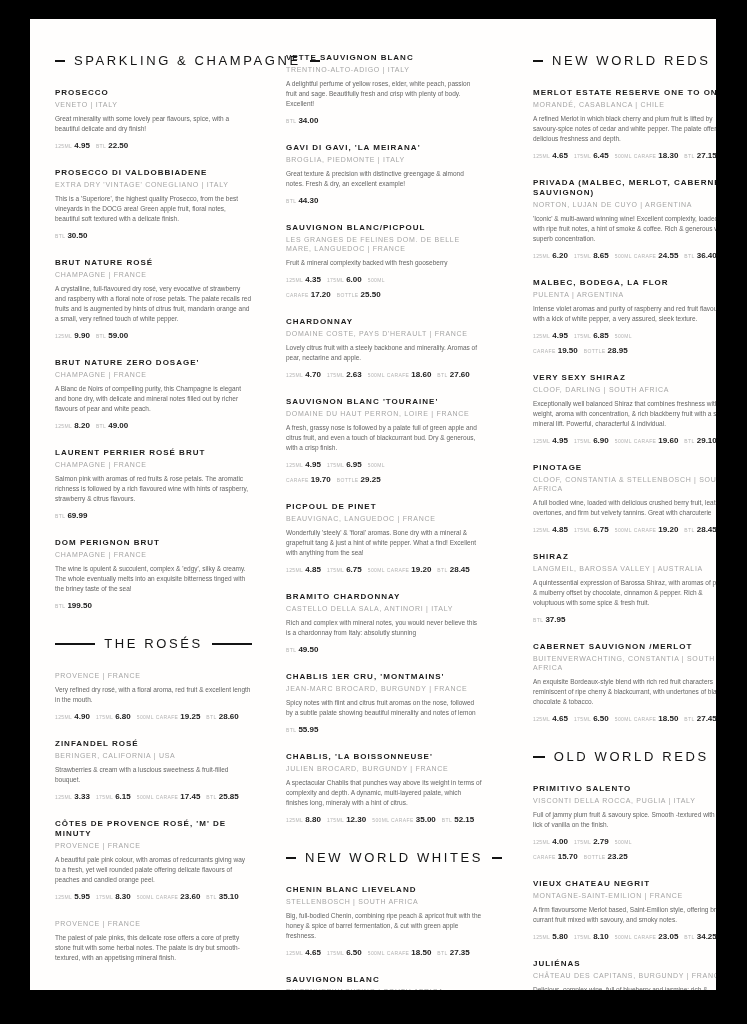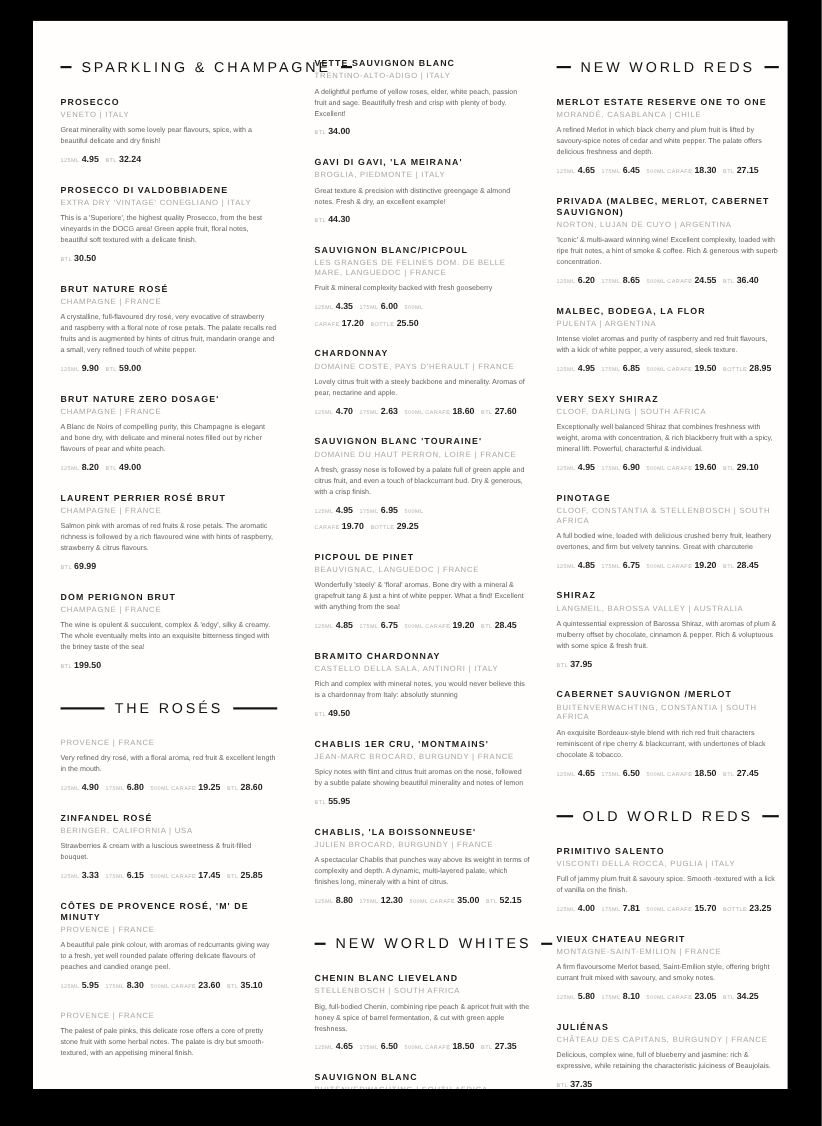--- a/index.html
+++ b/index.html
@@ -20,21 +20,21 @@
     overflow:hidden;
   }
   .columns{
     display:flex;
     width:100%;
     height:100%;
   }
   .col{box-sizing:border-box;}
   .col-1{width:197px;margin-right:34px;}
   .col-2{width:196px;margin-right:24px;}
-  .col-3{width:207px;}
+  .col-3{width:207px;margin-left:27px;}
   .section-header{
     display:flex;
     align-items:center;
     gap:9px;
     margin:0 0 20px 0;
   }
   .item + .section-header{margin-top:24px;}
   .rule{flex:1;height:2px;background:#141414;min-width:10px;}
   .section-title{
     margin:0;
@@ -91,21 +91,21 @@
       <div class="col col-1">
         <div class="section-header">
           <span class="rule"></span>
           <h2 class="section-title">SPARKLING &amp; CHAMPAGNE</h2>
           <span class="rule"></span>
         </div>
         <div class="item">
           <h3 class="wine-name">PROSECCO</h3>
           <div class="wine-origin">VENETO | ITALY</div>
           <p class="wine-desc">Great minerality with some lovely pear flavours, spice, with a beautiful delicate and dry finish!</p>
-          <div class="prices"><span class="price-label">125ML</span><span class="price-value">4.95</span><span class="price-label">BTL</span><span class="price-value">32.24</span></div>
+          <div class="prices"><span class="price-label">125ML</span><span class="price-value">4.95</span><span class="price-label">BTL</span><span class="price-value">22.50</span></div>
         </div>
         <div class="item">
           <h3 class="wine-name">PROSECCO DI VALDOBBIADENE</h3>
           <div class="wine-origin">Extra Dry 'Vintage' CONEGLIANO | ITALY</div>
           <p class="wine-desc">This is a 'Superiore', the highest quality Prosecco, from the best vineyards in the DOCG area! Green apple fruit, floral notes, beautiful soft textured with a delicate finish.</p>
           <div class="prices"><span class="price-label">BTL</span><span class="price-value">30.50</span></div>
         </div>
         <div class="item">
           <h3 class="wine-name">BRUT NATURE ROSÉ</h3>
           <div class="wine-origin">CHAMPAGNE | FRANCE</div>
@@ -278,21 +278,21 @@
         </div>
         <div class="section-header">
           <span class="rule"></span>
           <h2 class="section-title">OLD WORLD REDS</h2>
           <span class="rule"></span>
         </div>
         <div class="item">
           <h3 class="wine-name">PRIMITIVO SALENTO</h3>
           <div class="wine-origin">VISCONTI DELLA ROCCA, PUGLIA | ITALY</div>
           <p class="wine-desc">Full of jammy plum fruit &amp; savoury spice. Smooth -textured with a lick of vanilla on the finish.</p>
-          <div class="prices"><span class="price-label">125ML</span><span class="price-value">4.00</span><span class="price-label">175ML</span><span class="price-value">7.81</span><span class="price-label">500ML CARAFE</span><span class="price-value">15.70</span><span class="price-label">BOTTLE</span><span class="price-value">23.25</span></div>
+          <div class="prices"><span class="price-label">125ML</span><span class="price-value">4.00</span><span class="price-label">175ML</span><span class="price-value">2.79</span><span class="price-label">500ML CARAFE</span><span class="price-value">15.70</span><span class="price-label">BOTTLE</span><span class="price-value">23.25</span></div>
         </div>
         <div class="item">
           <h3 class="wine-name">VIEUX CHATEAU NEGRIT</h3>
           <div class="wine-origin">MONTAGNE-SAINT-EMILION | FRANCE</div>
           <p class="wine-desc">A firm flavoursome Merlot based, Saint-Emilion style, offering bright currant fruit mixed with savoury, and smoky notes.</p>
           <div class="prices"><span class="price-label">125ML</span><span class="price-value">5.80</span><span class="price-label">175ML</span><span class="price-value">8.10</span><span class="price-label">500ML CARAFE</span><span class="price-value">23.05</span><span class="price-label">BTL</span><span class="price-value">34.25</span></div>
         </div>
         <div class="item">
           <h3 class="wine-name">JULIÉNAS</h3>
           <div class="wine-origin">CHÂTEAU DES CAPITANS, BURGUNDY | FRANCE</div>

